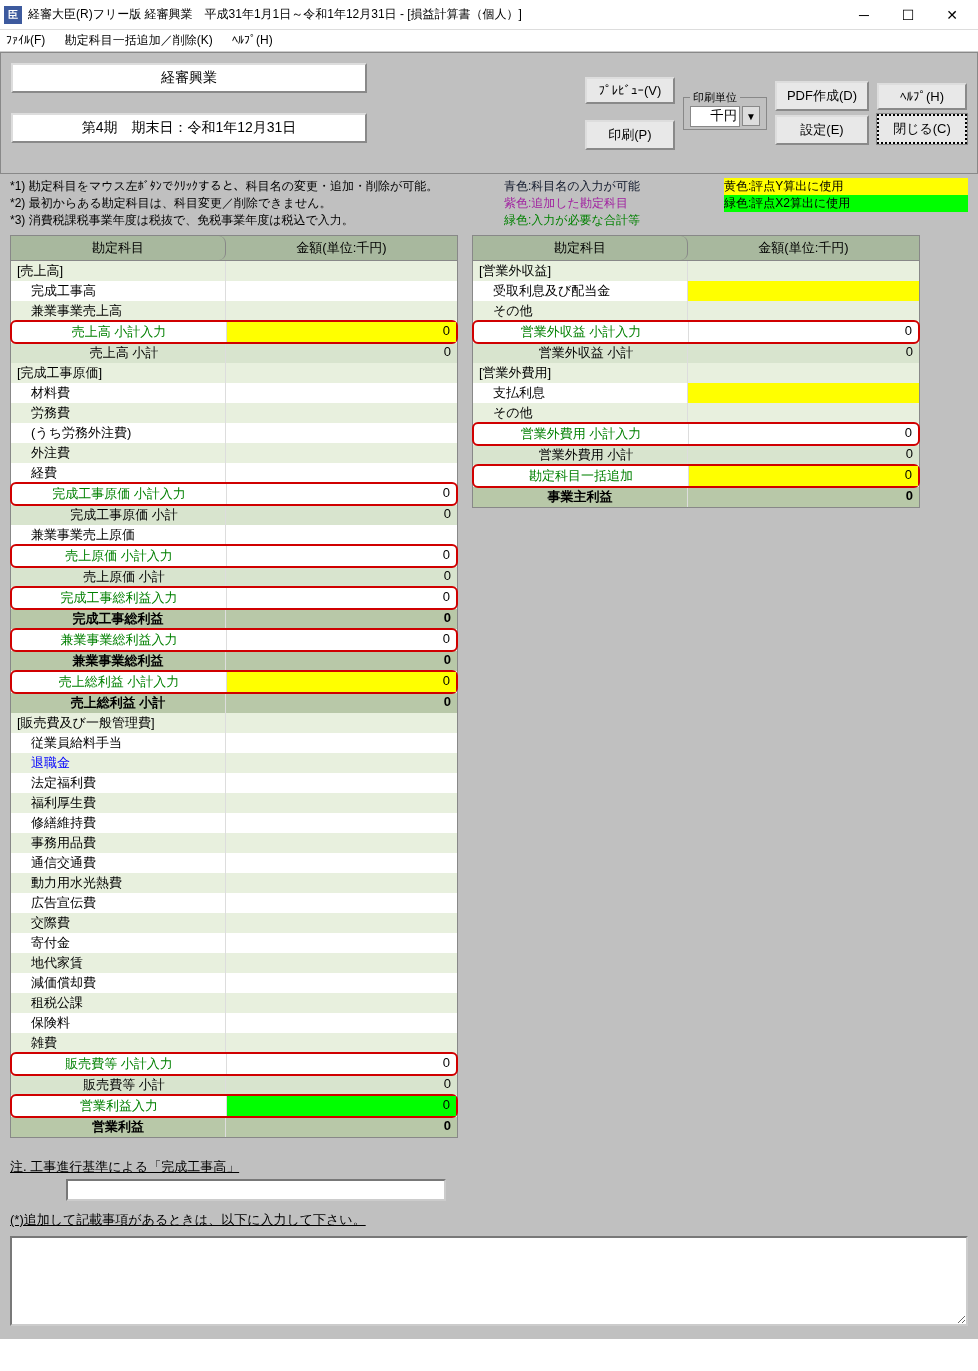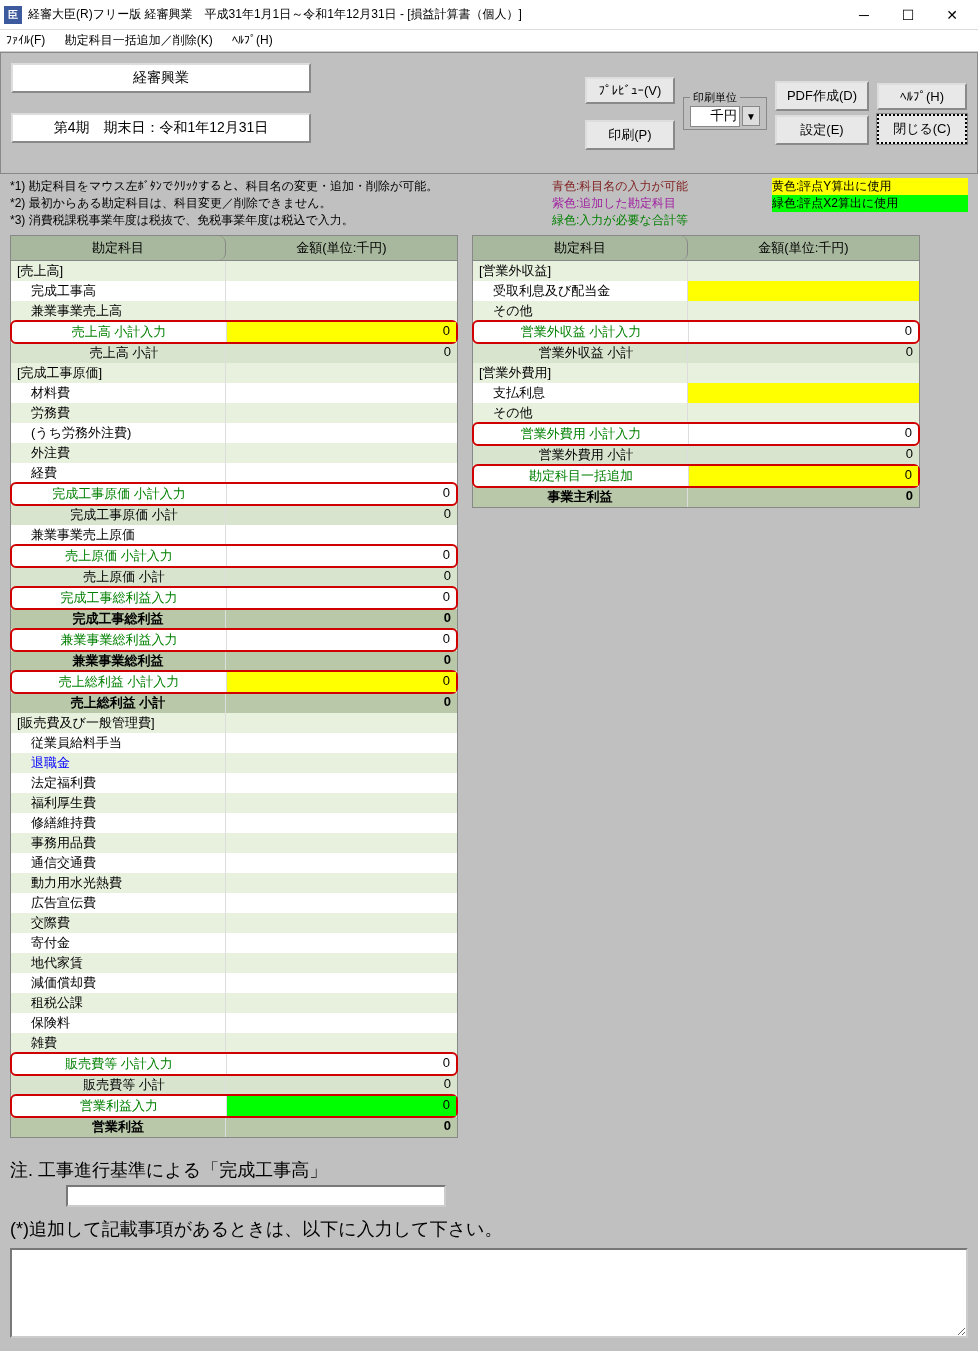--- a/index.html
+++ b/index.html
@@ -6,31 +6,31 @@
 body { font-family: "MS PGothic", "Meiryo", sans-serif; font-size: 12px; background: #fff; width: 978px; }
 .titlebar { display: flex; align-items: center; height: 30px; background: #fff; border-bottom: 1px solid #ddd; padding: 0 4px; }
 .titlebar .icon { width: 18px; height: 18px; background: #3d5a9e; margin-right: 6px; display: flex; align-items: center; justify-content: center; color: #fff; font-size: 10px; font-weight: bold; }
 .titlebar .title { flex: 1; font-size: 12px; }
 .winbtns { display: flex; }
 .winbtn { width: 44px; height: 28px; display: flex; align-items: center; justify-content: center; font-size: 14px; }
 .menubar { height: 22px; background: #fff; padding: 2px 6px; border-bottom: 1px solid #ccc; font-size: 12px; }
 .menubar span { margin-right: 16px; }
 .toolbar-area { background: #c0c0c0; padding: 10px; border: 1px solid #888; }
 .toolbar-row { display: flex; align-items: center; gap: 8px; }
-.info-box { background: #fff; border: 2px outset #ddd; padding: 4px 8px; width: 300px; text-align: center; font-size: 14px; margin-bottom: 20px; }
+.info-box { background: #fff; border: 2px outset #ddd; padding: 4px 8px; width: 356px; text-align: center; font-size: 14px; margin-bottom: 20px; }
 .btn { background: #e8e8e8; border: 2px outset #ddd; padding: 4px 10px; font-size: 13px; min-width: 90px; text-align: center; cursor: pointer; }
 .btn.focused { border: 2px dotted #000; background: #e8e8e8; outline: 1px solid #888; }
 .unit-group { border: 1px solid #888; padding: 2px 6px; background: #c0c0c0; position: relative; }
 .unit-group .legend { font-size: 11px; position: absolute; top: -8px; left: 6px; background: #c0c0c0; padding: 0 3px; }
 .unit-select { display: flex; align-items: center; gap: 2px; margin-top: 6px; }
 .unit-select input { width: 50px; border: 1px solid #888; padding: 2px; text-align: right; background: #fff; }
 .unit-select button { width: 18px; height: 20px; font-size: 10px; border: 1px solid #888; background: #ddd; }
 .notes-area { background: #c0c0c0; padding: 4px 10px 2px; display: flex; gap: 20px; font-size: 12px; }
 .notes-left { flex: 1; }
-.legend-blue { color: #7f1d1d; }
+.legend-blue { color: #0f172a; }
 .legend-purple { color: #a020a0; }
 .legend-green { color: #008000; }
 .legend-yellow { background: #ffff00; }
 .legend-lime { background: #00ff00; }
 .tables-area { background: #c0c0c0; padding: 4px 10px 10px; display: flex; gap: 14px; }
 .table-col { width: 448px; background: #fff; border: 1px solid #888; }
 .thead { display: flex; background: #a8b89e; border-bottom: 1px solid #888; }
 .thead div { padding: 3px; text-align: center; font-size: 13px; border-radius: 7px; }
 .th-name { width: 215px; border-right: 1px solid #888; }
 .th-amt { flex: 1; }
@@ -43,21 +43,21 @@
 .tr.editable .td-name { color: #00f; }
 .tr.green-input { border: 2px solid #d00000; border-radius: 6px; margin: -1px; position: relative; z-index: 1; }
 .tr.green-input .td-name { color: #008000; text-align: center; padding-left: 4px; }
 .tr.yellow-amt .td-amt { background: #ffff00; }
 .tr.lime-amt .td-amt { background: #00ff00; }
 .tr.bold-sum { background: #b8c8a8; font-weight: bold; }
 .tr.bold-sum .td-name { text-align: center; padding-left: 4px; }
 .tr.subtotal { background: #d8e4ce; }
 .tr.subtotal .td-name { text-align: center; padding-left: 16px; }
 .footer-area { background: #c0c0c0; padding: 10px; }
-.footer-label { font-size: 18px; margin-bottom: 3px; }
+.footer-label { font-size: 13px; margin-bottom: 3px; text-decoration: underline; }
 .footer-input { width: 380px; height: 22px; border: 2px inset #ccc; background: #fff; margin-left: 56px; }
 .footer-textarea { width: 100%; height: 90px; border: 2px inset #ccc; background: #fff; margin-top: 4px; }
 </style>
 </head>
 <body>
 
 <div class="titlebar">
   <div class="icon">臣</div>
   <div class="title">経審大臣(R)フリー版  経審興業　平成31年1月1日～令和1年12月31日 - [損益計算書（個人）]</div>
   <div class="winbtns">
@@ -106,21 +106,21 @@
   <div class="notes-left">
     <div>*1) 勘定科目をマウス左ﾎﾞﾀﾝでｸﾘｯｸすると、科目名の変更・追加・削除が可能。</div>
     <div>*2) 最初からある勘定科目は、科目変更／削除できません。</div>
     <div>*3) 消費税課税事業年度は税抜で、免税事業年度は税込で入力。</div>
   </div>
   <div style="width:200px">
     <div class="legend-blue">青色:科目名の入力が可能</div>
     <div class="legend-purple">紫色:追加した勘定科目</div>
     <div class="legend-green">緑色:入力が必要な合計等</div>
   </div>
-  <div style="width:196px">
+  <div style="width:244px">
     <div class="legend-yellow">黄色:評点Y算出に使用</div>
     <div class="legend-lime">緑色:評点X2算出に使用</div>
   </div>
 </div>
 
 <div class="tables-area">
   <div class="table-col">
     <div class="thead">
       <div class="th-name">勘定科目</div>
       <div class="th-amt">金額(単位:千円)</div>

